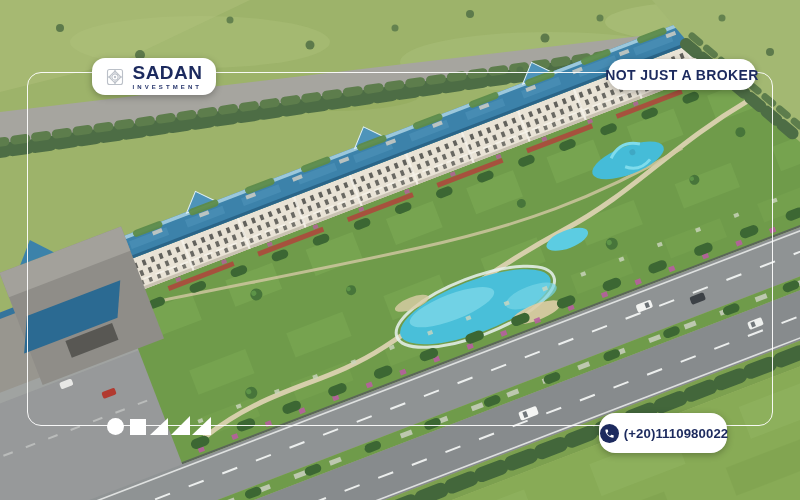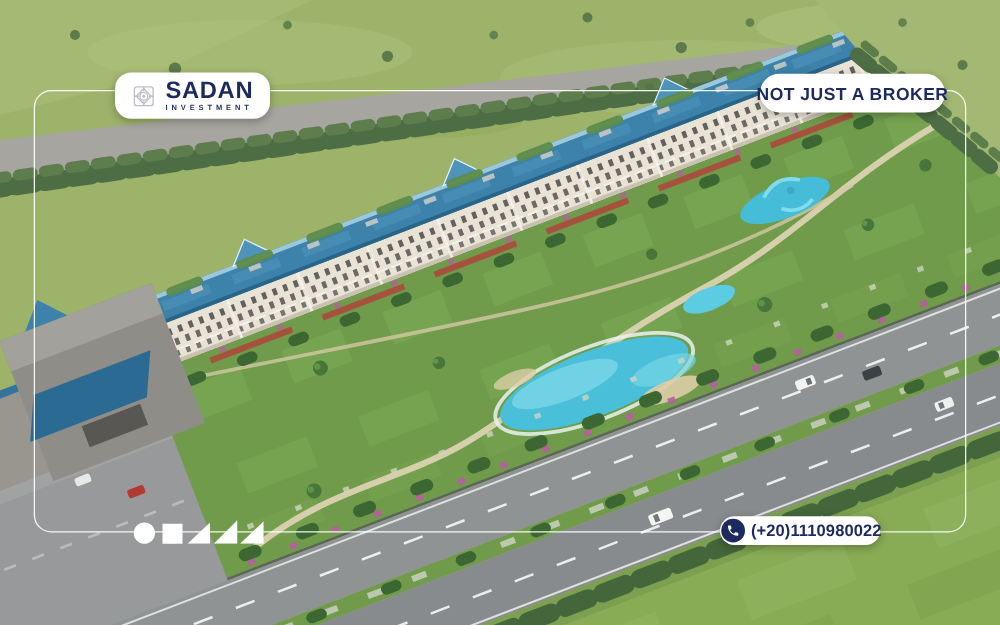--- a/index.html
+++ b/index.html
@@ -21,21 +21,21 @@
     display:flex;align-items:center;justify-content:center;
     color:#1c2a5e;
   }
   .badge-logo{left:92px;top:58px;width:124px;height:37px;border-radius:13px;gap:7px;}
   .logo-mark{width:20px;height:20px;flex:0 0 auto;opacity:.85;}
   .logo-txt{display:flex;flex-direction:column;align-items:flex-start;line-height:1;}
   .logo-name{font-size:19px;font-weight:bold;letter-spacing:.5px;color:#1c2a5e;}
   .logo-sub{font-size:6px;font-weight:bold;letter-spacing:3.1px;margin-top:2px;color:#27356b;}
   .badge-tagline{left:608px;top:59px;width:148px;height:31px;}
   .tagline-txt{font-size:14px;font-weight:800;letter-spacing:.4px;white-space:nowrap;}
-  .badge-phone{left:576px;top:413px;width:126px;height:23px;gap:5px;padding-left:2px;}
+  .badge-phone{left:599px;top:413px;width:126px;height:40px;gap:5px;padding-left:2px;}
   .phone-ico{
     width:19px;height:19px;border-radius:50%;background:#1c2a5e;flex:0 0 auto;
     display:flex;align-items:center;justify-content:center;
   }
   .phone-num{font-size:13.2px;font-weight:bold;letter-spacing:.1px;white-space:nowrap;}
   
   .shape{position:absolute;background:#fff;}
   .sh-circle{left:107px;top:418px;width:17px;height:17px;border-radius:50%;}
   .sh-square{left:130px;top:419px;width:16px;height:16px;}
   .sh-tri{position:absolute;background:none;}

